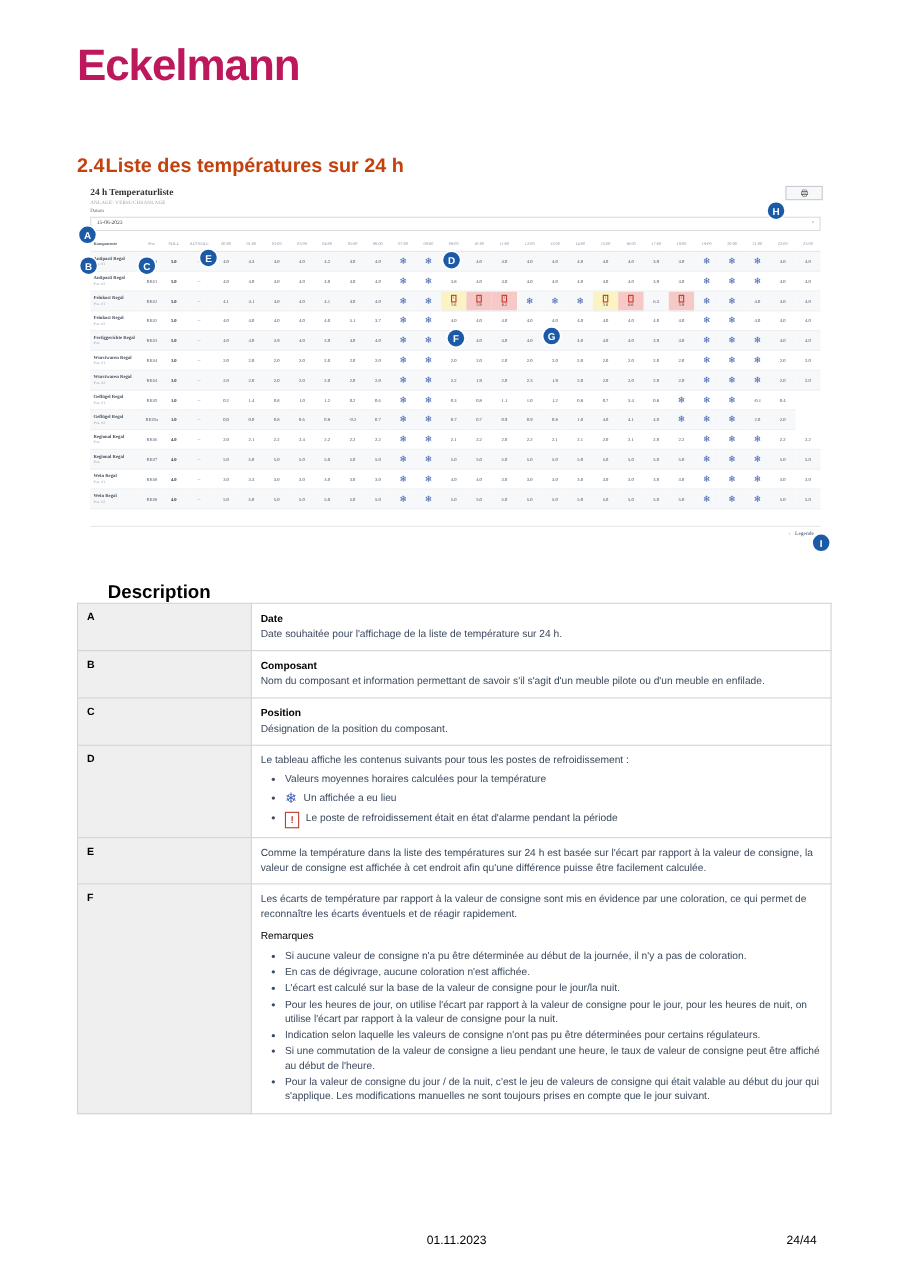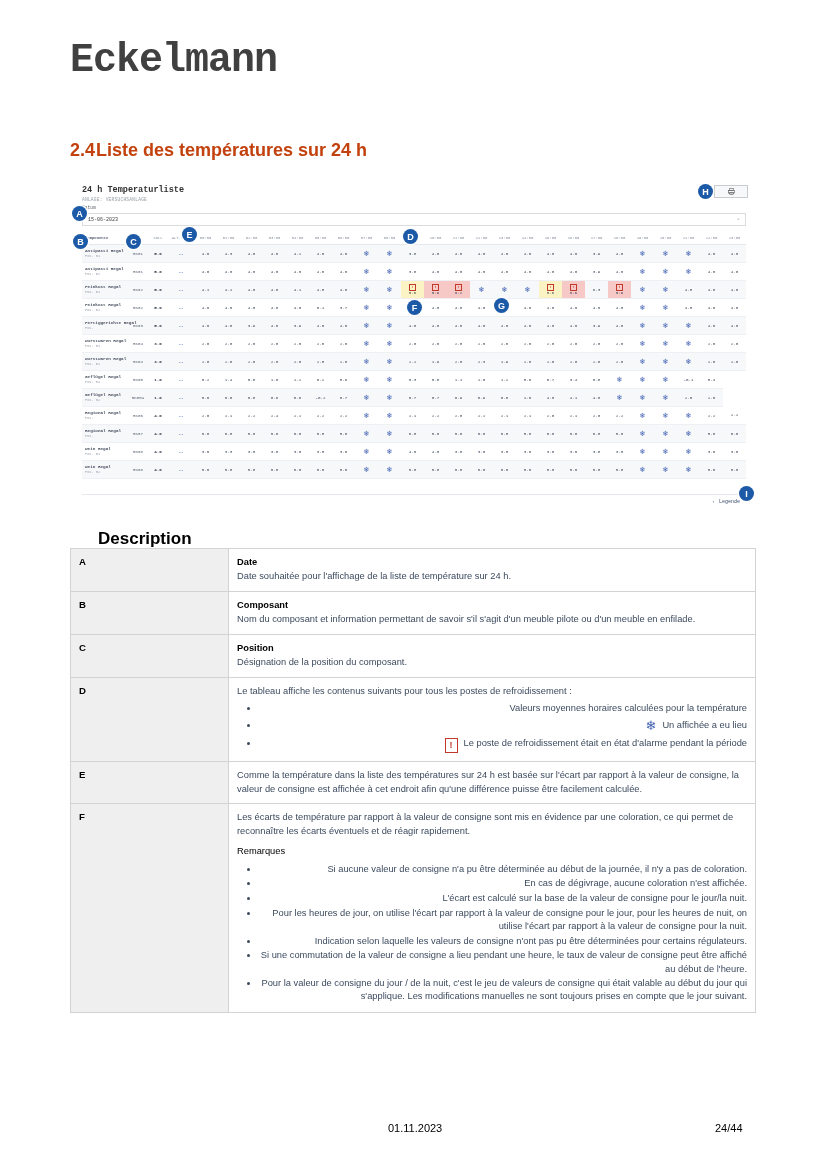--- a/index.html
+++ b/index.html
@@ -11,40 +11,40 @@
     color: #000;
     position: relative;
     overflow: hidden;
   }
   .page { position:absolute; inset:0; }
 
   
   .logo {
     position:absolute; left:70px; top:38px;
     font-size:40px; font-weight:bold; letter-spacing:-1px;
-    color:#404040; font-family:Liberation Mono, monospace;
+    color:#be185d; font-family:Liberation Sans, sans-serif;
   }
 
   
   .h2 {
     position:absolute; left:70px; top:140px;
     font-size:18px; font-weight:bold; color:#c2410c;
   }
   .h2 .num { display:inline-block; width:26px; }
   .intro {
     position:absolute; left:70px; top:161px;
     font-size:12.5px; color:#000;
   }
 
   
   .shot {
-    position:absolute; left:78px; top:183px;
+    position:absolute; left:78px; top:167px;
     width:672px; height:325px;
     background:#ffffff;
-    font-family:Liberation Mono, monospace;
+    font-family:Liberation Serif, serif;
   }
   .shot-title { position:absolute; left:4px; top:2px; font-size:8.5px; font-weight:bold; color:#333; }
   .shot-sub { position:absolute; left:4px; top:14px; font-size:4.6px; color:#9aa0a6; letter-spacing:.2px;}
   .shot-datelabel { position:absolute; left:4px; top:22px; font-size:4.6px; color:#5f6368; }
   .date-input {
     position:absolute; left:4px; top:30px; width:664px; height:13px;
     border:1px solid #dcdcdc; background:#fff; font-size:5px; color:#3c4043;
     padding:3px 5px; display:flex; align-items:center; justify-content:space-between;
   }
   .date-input .cal { font-size:5px; color:#6a7a9a; }
@@ -105,21 +105,21 @@
   
   .desc-title { position:absolute; left:70px; top:529px; font-size:17px; font-weight:bold;margin-left:28px; }
   .desc {
     position:absolute; left:70px; top:548px; width:686px;
     border-collapse:collapse; font-size:9.3px; color:#3c4a5e;
   }
   .desc td { border:1px solid #d3d3d3; vertical-align:top; padding:7px 8px; }
   .desc td.key { width:158px; background:#efefef; font-weight:bold; color:#000; font-size:9.6px; }
   .desc td.val { background:#fff; line-height:1.45; }
   .desc .lbl { font-weight:bold; color:#000; display:block; margin-bottom:1px; }
-  .desc ul { margin:4px 0 0 12px; padding-left:10px;text-align:right; }
+  .desc ul { margin:4px 0 0 12px; padding-left:10px; }
   .desc li { margin:1.5px 0; line-height:1.42; }
   .inline-snow { color:#3f5fb0; font-size:13px; vertical-align:-2px; margin-right:6px; }
   .inline-alarm {
     display:inline-block; border:1.2px solid #c0392b; color:#c0392b;
     font-size:9px; line-height:1; padding:2px 4px; font-weight:bold;
     margin-right:6px; vertical-align:-2px;
   }
   .remarks { font-weight:normal; color:#000; display:block; margin-top:7px; }
 
   

